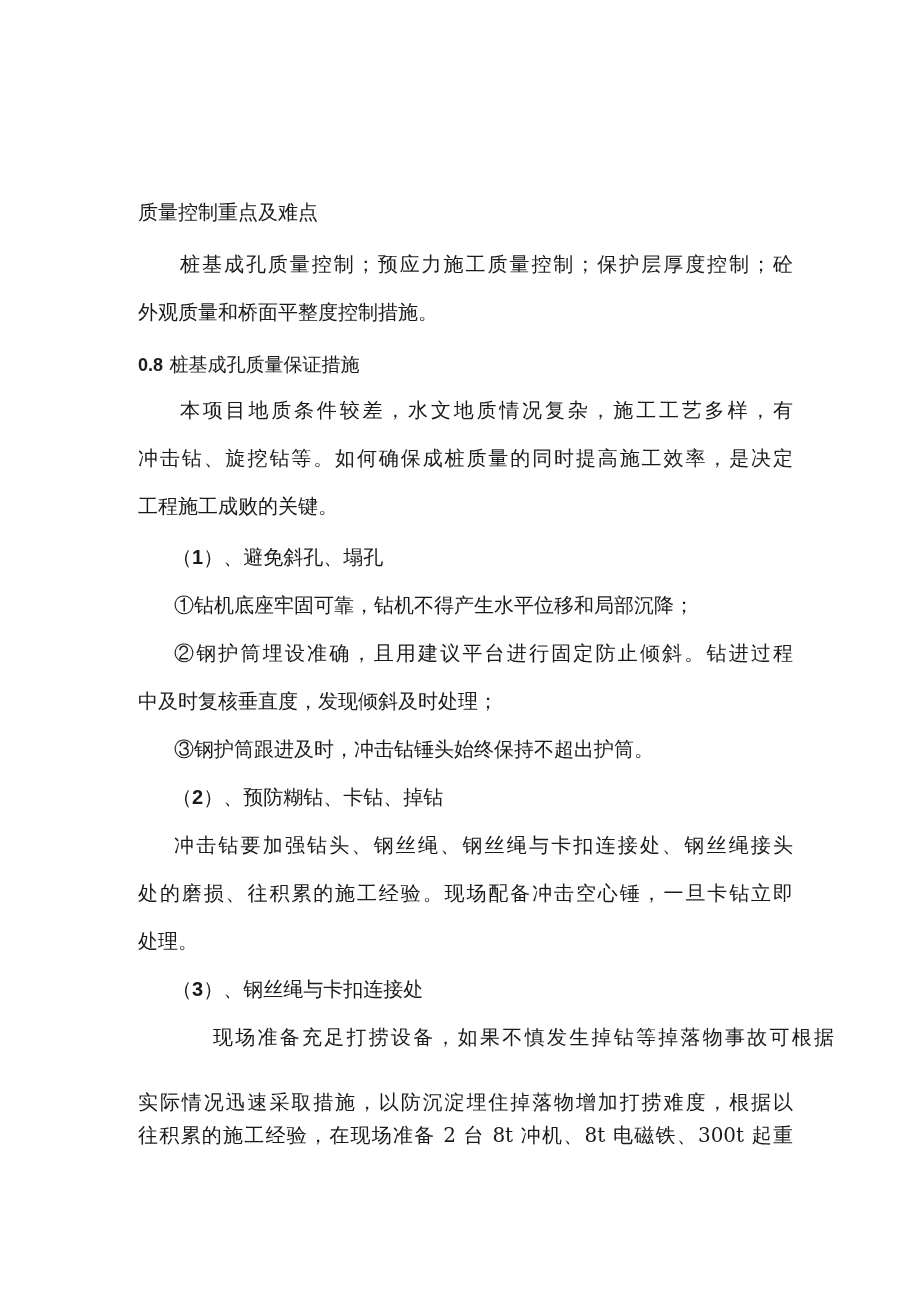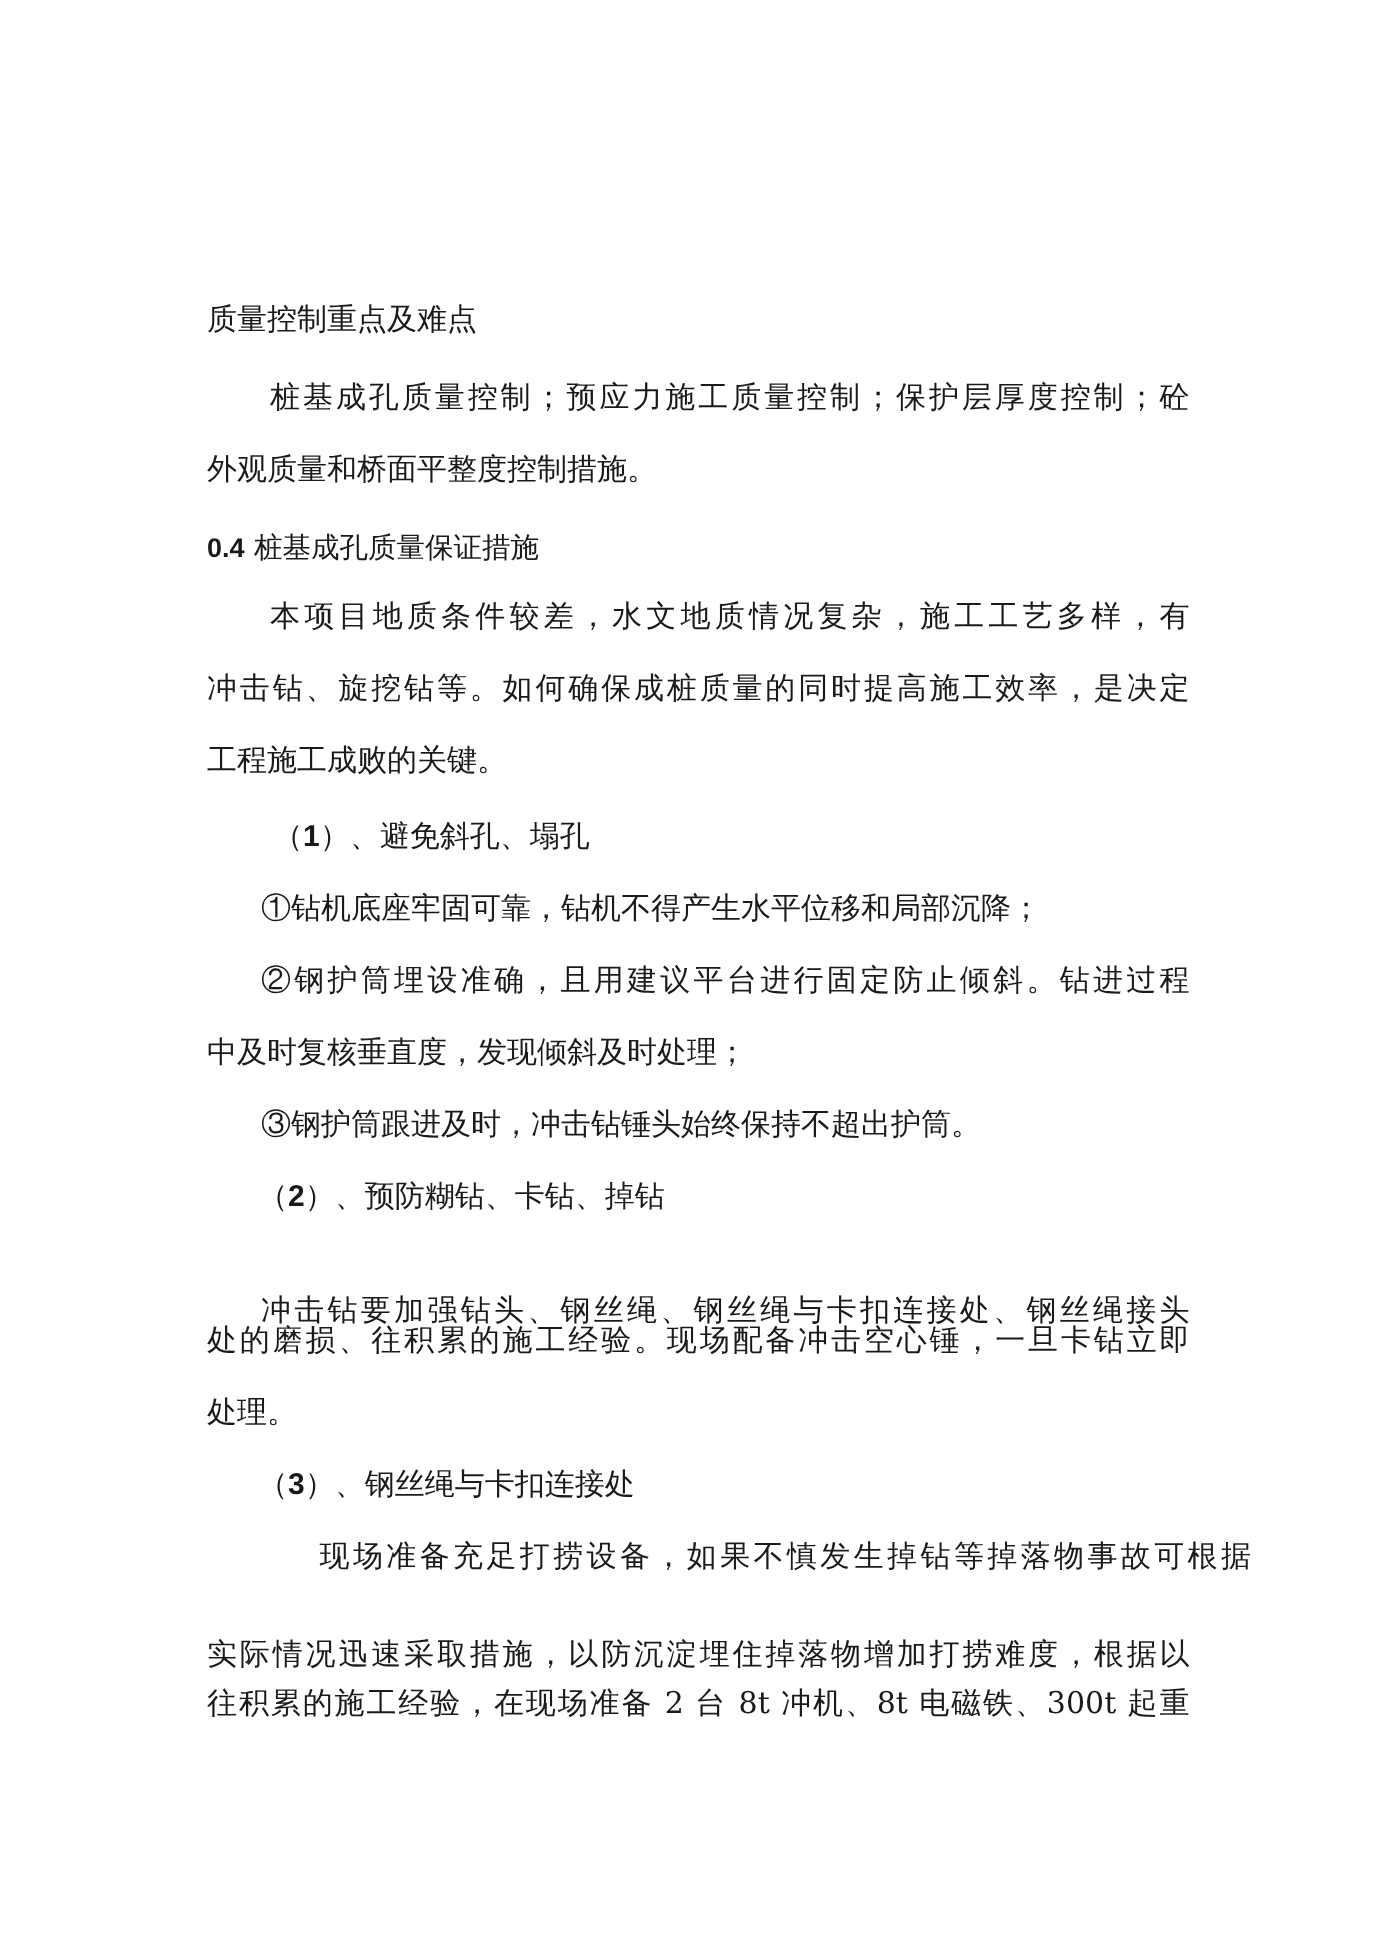--- a/index.html
+++ b/index.html
@@ -20,40 +20,40 @@
 <body>
 
 <div class="page">
 
   <div class="line" style="top:198px;">质量控制重点及难点</div>
 
   <div class="line ind justify-ind" style="top:250px;">桩基成孔质量控制；预应力施工质量控制；保护层厚度控制；砼</div>
   <div class="line" style="top:298px;">外观质量和桥面平整度控制措施。</div>
 
   <div class="line" style="top:350px;">
-    <span class="heading-num">0.4</span>
+    <span class="heading-num">0.8</span>
     <span class="heading-txt">桩基成孔质量保证措施</span>
   </div>
 
   <div class="line ind justify-ind" style="top:396px;">本项目地质条件较差，水文地质情况复杂，施工工艺多样，有</div>
   <div class="line justify" style="top:444px;">冲击钻、旋挖钻等。如何确保成桩质量的同时提高施工效率，是决定</div>
   <div class="line" style="top:492px;">工程施工成败的关键。</div>
 
-  <div class="line ind2" style="top:543px;margin-left:10px;">
+  <div class="line ind2" style="top:543px;">
     <span>（</span><span class="num">1</span><span>）、</span><span>避免斜孔、塌孔</span>
   </div>
   <div class="line ind-sub" style="top:591px;">①钻机底座牢固可靠，钻机不得产生水平位移和局部沉降；</div>
   <div class="line ind-sub" style="top:639px;width:619px;text-align:justify;text-align-last:justify;">②钢护筒埋设准确，且用建议平台进行固定防止倾斜。钻进过程</div>
   <div class="line" style="top:687px;">中及时复核垂直度，发现倾斜及时处理；</div>
   <div class="line ind-sub" style="top:735px;">③钢护筒跟进及时，冲击钻锤头始终保持不超出护筒。</div>
 
   <div class="line ind2" style="top:783px;">
     <span>（</span><span class="num">2</span><span>）、</span><span>预防糊钻、卡钻、掉钻</span>
   </div>
-  <div class="line ind-sub" style="top:831px;width:619px;text-align:justify;text-align-last:justify;margin-top:28px;">冲击钻要加强钻头、钢丝绳、钢丝绳与卡扣连接处、钢丝绳接头</div>
+  <div class="line ind-sub" style="top:831px;width:619px;text-align:justify;text-align-last:justify;">冲击钻要加强钻头、钢丝绳、钢丝绳与卡扣连接处、钢丝绳接头</div>
   <div class="line justify" style="top:879px;">处的磨损、往积累的施工经验。现场配备冲击空心锤，一旦卡钻立即</div>
   <div class="line" style="top:927px;text-align:center;">处理。</div>
 
   <div class="line ind2" style="top:975px;">
     <span>（</span><span class="num">3</span><span>）、</span><span>钢丝绳与卡扣连接处</span>
   </div>
   <div class="line ind2" style="top:1023px;width:621px;text-align:justify;text-align-last:justify;margin-left:41px;">现场准备充足打捞设备，如果不慎发生掉钻等掉落物事故可根据</div>
   <div class="line justify" style="top:1071px;margin-top:17px;">实际情况迅速采取措施，以防沉淀埋住掉落物增加打捞难度，根据以</div>
   <div class="line justify" style="top:1121px;">往积累的施工经验，在现场准备 2 台 8t 冲机、8t 电磁铁、300t 起重</div>
 

